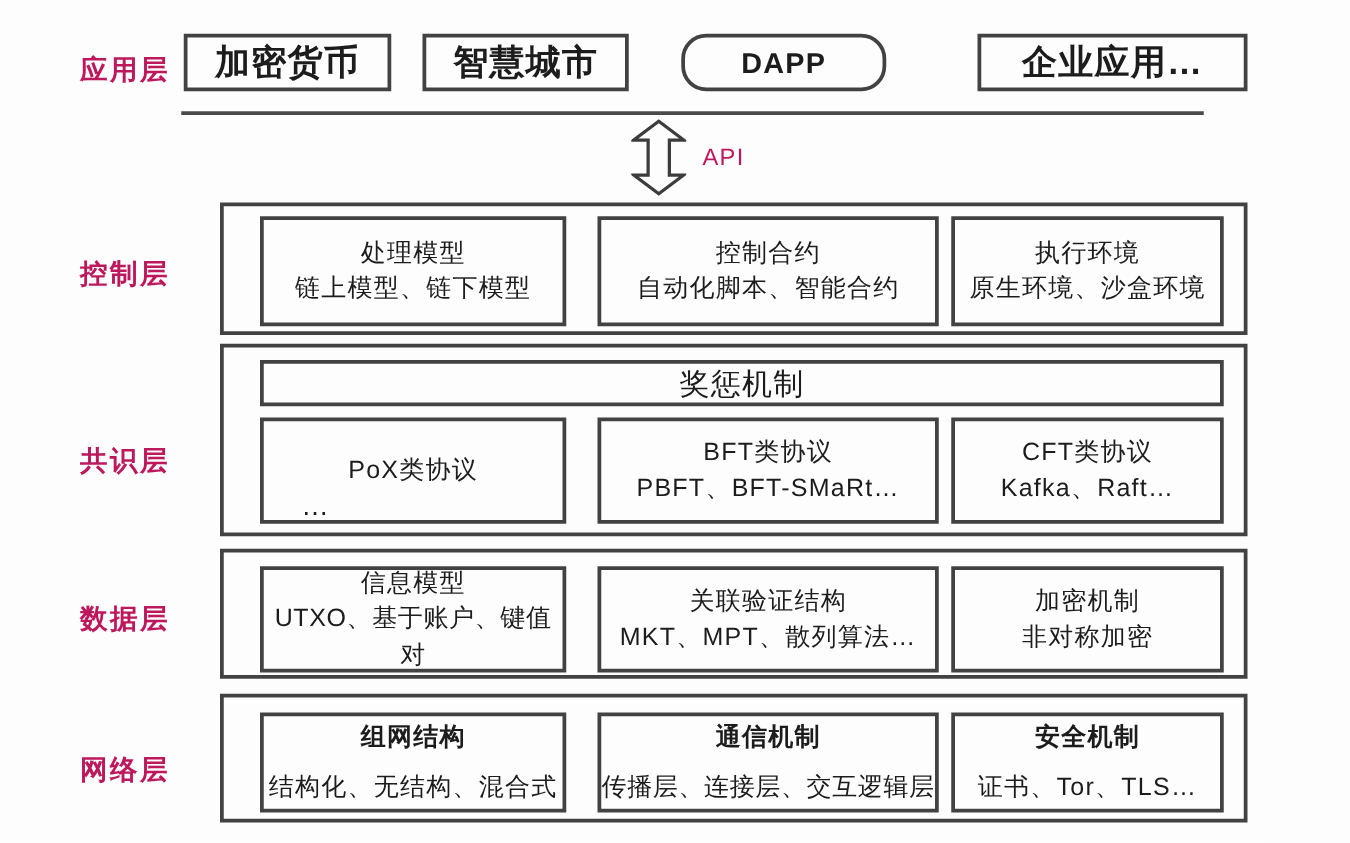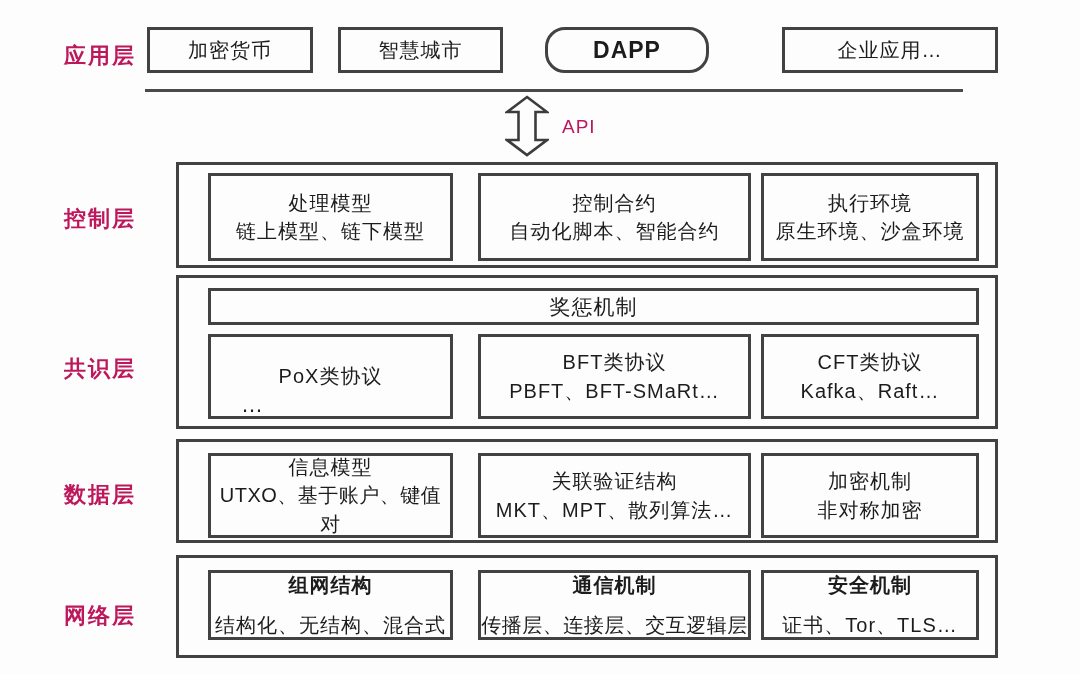--- a/index.html
+++ b/index.html
@@ -15,21 +15,21 @@
   
   .layer-label{
     position:absolute;left:50px;width:100px;text-align:center;
     font-size:22px;font-weight:700;letter-spacing:2px;color:#be185d;
   }
 
   
   .app-box{
     position:absolute;top:27px;height:46px;border:3px solid var(--line);
     background:var(--bg);display:flex;align-items:center;justify-content:center;
-    font-size:20px;font-weight:400;letter-spacing:1px;
+    font-size:28px;font-weight:700;letter-spacing:1px;
   }
   .app-box.latin{font-weight:600;font-size:23px;letter-spacing:1px;}
 
   
   .sep-line{position:absolute;left:145px;top:89px;width:818px;height:3px;background:#4a4a4a;}
 
   
   .api-arrow{position:absolute;left:505px;top:95px;width:44px;height:62px;}
   .api-label{position:absolute;left:562px;top:116px;font-size:19px;letter-spacing:1px;color:#be185d;}
 
@@ -45,30 +45,30 @@
     position:absolute;border:3px solid var(--line);background:var(--bg);
     display:flex;flex-direction:column;align-items:center;justify-content:center;
     text-align:center;font-size:20px;letter-spacing:1px;line-height:1.42;
   }
   .col1{left:29px;width:245px;}
   .col2{left:299px;width:273px;}
   .col3{left:582px;width:218px;}
   .row-control .ibox{top:8px;height:88px;}
   .row-consensus .ibox{top:56px;height:85px;}
   .row-data .ibox{top:11px;height:85px;}
-  .row-network .ibox{top:12px;height:70px;}
+  .row-network .ibox{top:12px;height:80px;}
 
   .row-network .box-title{font-weight:700;margin-bottom:12px;}
 
   
   .banner-box{
     position:absolute;left:29px;top:10px;width:771px;height:37px;
     border:3px solid var(--line);background:var(--bg);
     display:flex;align-items:center;justify-content:center;
-    font-size:21px;letter-spacing:1px;
+    font-size:24px;letter-spacing:1px;
   }
 
   
   .more-line{position:absolute;left:30px;bottom:0px;font-size:22px;line-height:1;}
   .box-sub.tight{letter-spacing:0.5px;}
 </style>
 </head>
 <body>
 
 <div id="canvas">

